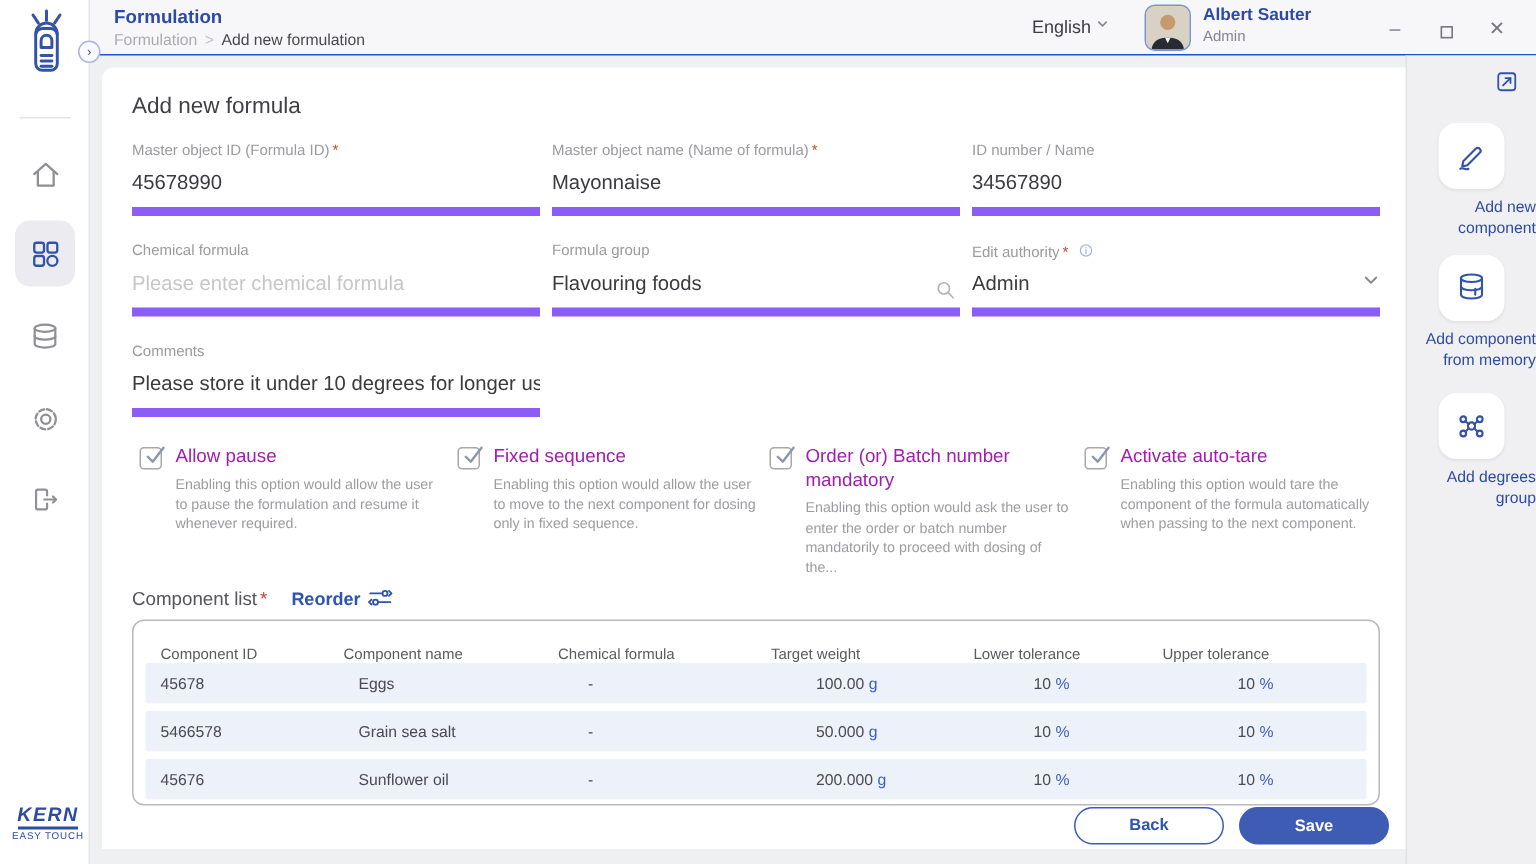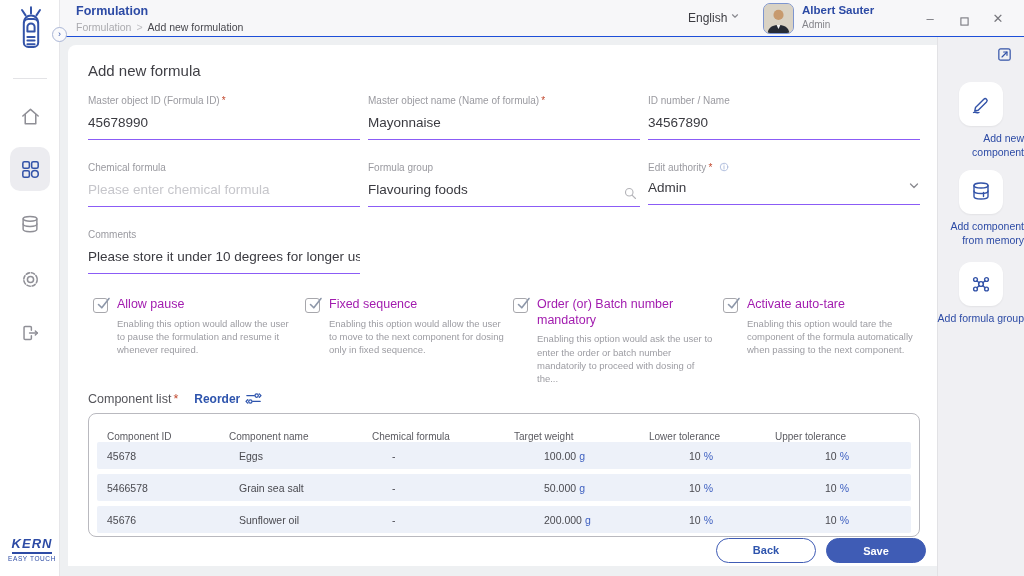--- a/index.html
+++ b/index.html
@@ -40,21 +40,21 @@
   .action .tile svg { stroke:#3353a8; fill:none; stroke-width:1.4; stroke-linecap:round; stroke-linejoin:round; }
   .action .lbl { margin-top:6px; font-size:10.5px; line-height:1.3; color:#2d4ba5; }
 
   
   #card { left:68px; top:45px; width:869px; height:521px; background:#ffffff; border-radius:8px 0 0 0; }
   #page-heading { left:88px; top:62px; font-size:15px; color:#3f3f45; }
 
   .field { position:absolute; width:272px; }
   .field .flabel { font-size:10px; color:#9a9aa0; margin-bottom:7px; }
   .req { color:#c2492f; margin-left:2px; }
-  .field input, .field .fvalue { width:100%; border:none; outline:none; background:transparent; font-family:"Liberation Sans",sans-serif; font-size:13.5px; color:#3a3a40; padding:0 0 9px 0; border-bottom:1px solid #8b5cf6; }
+  .field input, .field .fvalue { width:100%; border:none; outline:none; background:transparent; font-family:"Liberation Sans",sans-serif; font-size:13.5px; color:#3a3a40; padding:0 0 9px 0; border-bottom:6px solid #8b5cf6; }
   .field input::placeholder { color:#c6c6cb; }
   .field .ficon { position:absolute; right:2px; top:24px; }
   .fvalue { display:flex; align-items:flex-start; }
 
   
   .opt { position:absolute; top:297px; }
   .opt .row { display:flex; gap:9px; }
   .cbx { width:15px; height:15px; border:1.4px solid #a7a7ac; border-radius:3px; position:relative; flex:none; margin-top:1px; cursor:pointer; }
   .cbx svg { position:absolute; left:1px; top:-4px; overflow:visible; }
   .opt .otitle { font-size:12.5px; color:#a21caf; line-height:1.25; }
@@ -204,21 +204,21 @@
   <div class="tile">
     <svg width="24" height="24" viewBox="0 0 24 24">
       <circle cx="12" cy="12" r="2.4"></circle>
       <circle cx="6.5" cy="7.5" r="1.9"></circle>
         <circle cx="17.5" cy="7.5" r="1.9"></circle>
       <circle cx="6.5" cy="17" r="1.9"></circle>
         <circle cx="17.5" cy="17" r="1.9"></circle>
       <path d="M8 9 L10.3 10.8 M16 9 L13.7 10.8 M8 15.7 L10.3 13.5 M16 15.7 L13.7 13.5"></path>
     </svg>
   </div>
-  <div class="lbl">Add formula group</div>
+  <div class="lbl">Add degrees group</div>
 </div>
 
 <div id="card" class="abs"></div>
 <div id="page-heading" class="abs">Add new formula</div>
 
 <div class="field" style="left:88px; top:95px;">
   <div class="flabel"><span>Master object ID (Formula ID)</span><span class="req">*</span></div>
   <input value="45678990" style="">
 </div>
 <div class="field" style="left:368px; top:95px;">

